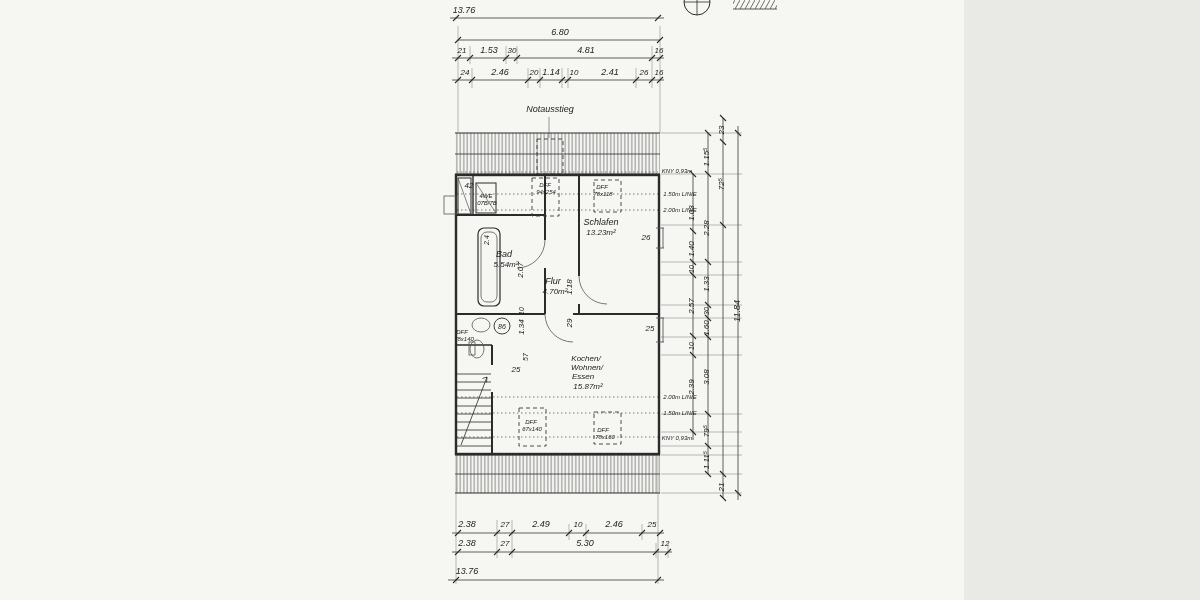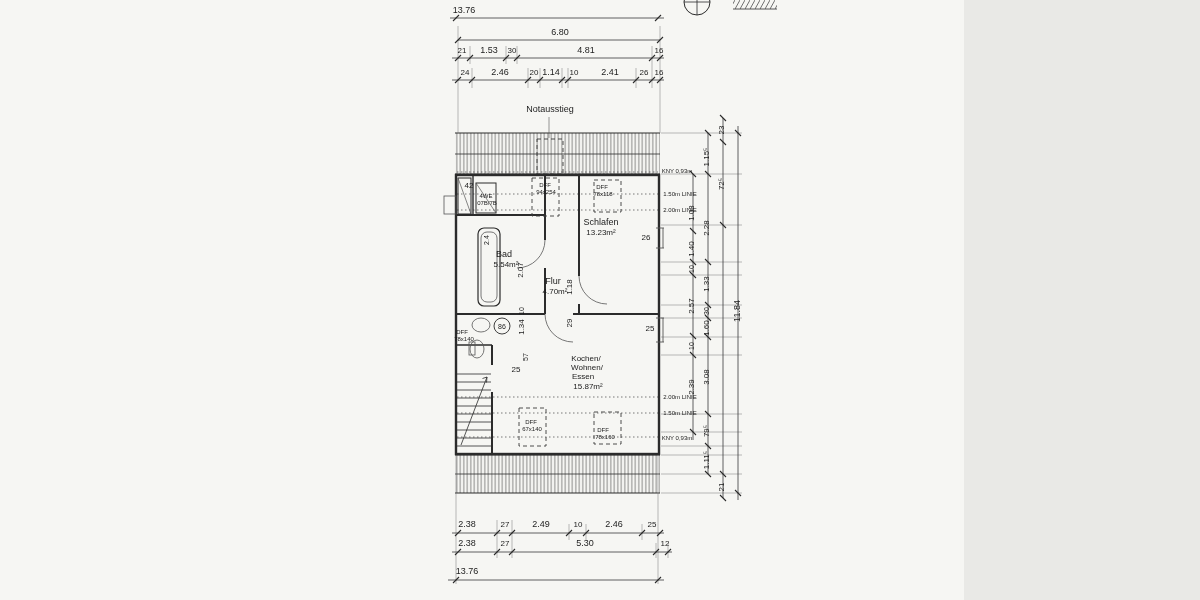--- a/index.html
+++ b/index.html
@@ -2,20 +2,21 @@
 <html><head>
 <meta charset="utf-8">
 <style>
   html,body{margin:0;padding:0;background:#e9e9e6;}
   .page{
     position:relative;
     width:964px;height:600px;
     background:#f6f6f3;
     overflow:hidden;
     font-family:"Liberation Sans", sans-serif;
+    font-style:italic;
   }
   svg text{
     fill:#1c1c1c;
     font-family:"Liberation Sans", sans-serif;
   }
   .ink{stroke:#2b2b2b;fill:none;}
   .thin{stroke:#555;fill:none;}
   .dashed{stroke:#3a3a3a;fill:none;stroke-dasharray:4 3;stroke-width:0.9;}
 </style>
 </head>

